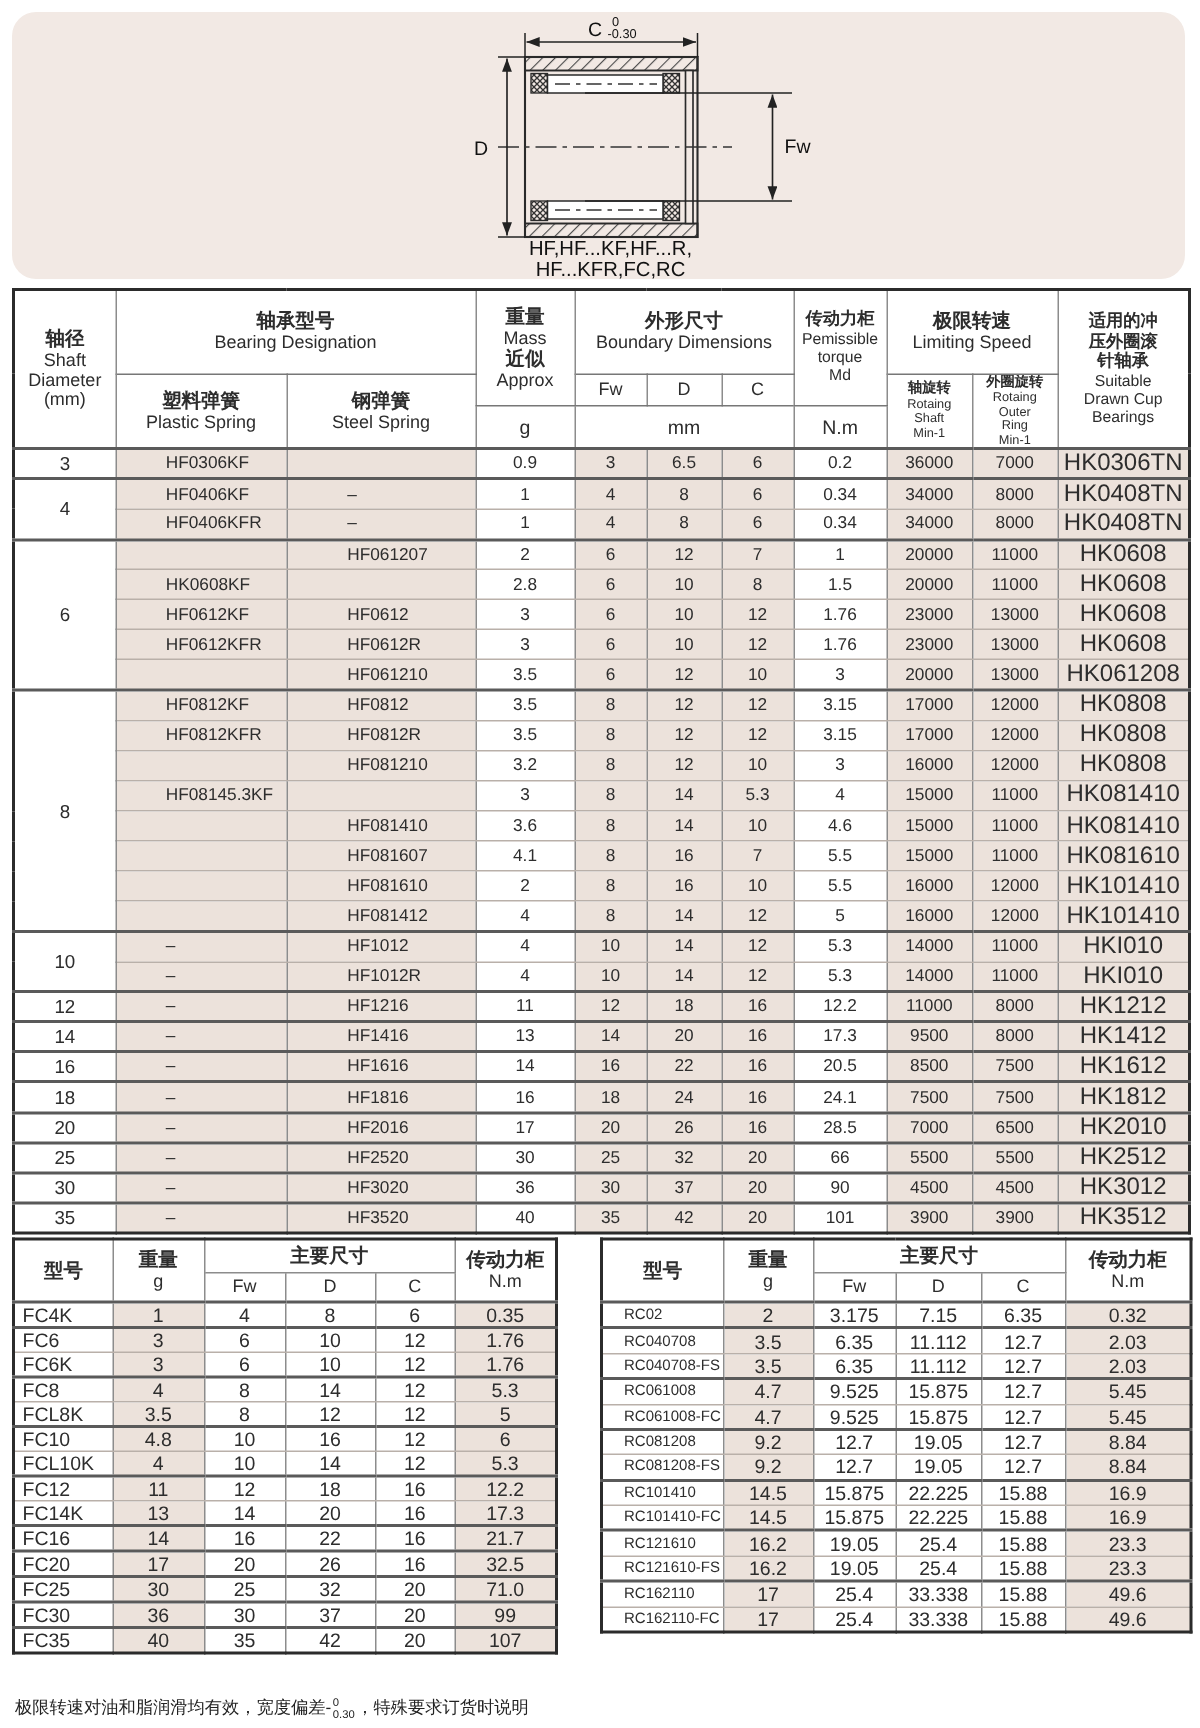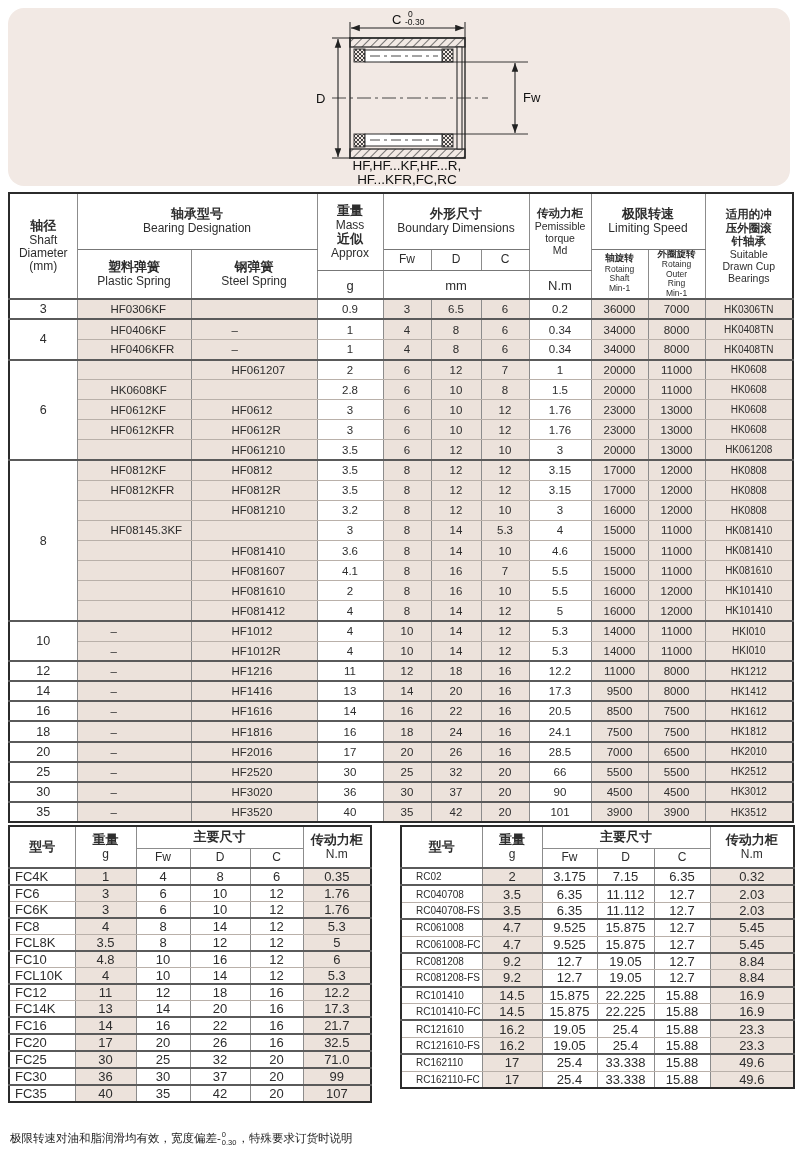--- a/index.html
+++ b/index.html
@@ -25,33 +25,33 @@
   }
   .main-table th, .main-table td {
     border: 1px solid #8c8c8c; text-align: center; vertical-align: middle;
     overflow: hidden; white-space: nowrap;
   }
   .main-table thead th { background: #fff; font-weight: normal; border-bottom-color:#777; }
   .main-table thead tr.hr3 th { border-top: 1px solid #777; }
   .main-table thead { border-bottom: 2px solid #4a4a4a; }
   .cn  { display:block; font-size: 13px; font-weight: bold; line-height: 1.15; }
   .en  { display:block; font-size: 12px; line-height: 1.1; }
-  .sm-cn { display:block; font-size: 9.5px; font-weight: bold; line-height: 1.12; font-family: Liberation Mono, monospace; }
+  .sm-cn { display:block; font-size: 9.5px; font-weight: bold; line-height: 1.12; }
   .sm-en { display:block; font-size: 8.5px; line-height: 1.12; }
   .md-cn { display:block; font-size: 11.5px; font-weight: bold; line-height: 1.2; }
   .md-en { display:block; font-size: 10.5px; line-height: 1.12; }
   .unit { font-size: 13px; }
   .main-table tbody td { font-size: 11.5px; height: 20px; background: #fff;
     border-top: 1px solid #b9b0a9; border-bottom: 1px solid #b9b0a9; }
   .main-table tbody tr.gs td { border-top: 2px solid #5a5a5a; }
   .main-table td.c-pink { background: #ece2db; }
   .main-table td.c-shaft { background: #fff; font-size: 12.5px; }
   .main-table td.c-plastic { text-align: left; padding-left: 33px; }
   .main-table td.c-steel   { text-align: left; padding-left: 40px; }
-  .main-table td.c-suit { font-size: 10px; margin-left: 40px; }
+  .main-table td.c-suit { font-size: 16px; margin-left: 40px; }
 
   
   .small-table { position: absolute; top: 825px; border: 2px solid #2b2b2b; height: 264px; }
   .small-table th, .small-table td {
     border: 1px solid #8c8c8c; text-align: center; vertical-align: middle;
     overflow: hidden; white-space: nowrap;
   }
   .small-table thead th { background:#fff; font-weight: normal; }
   .small-table thead { border-bottom: 1px solid #5a5a5a; }
   .small-table tbody td { background:#fff; font-size: 13px;

